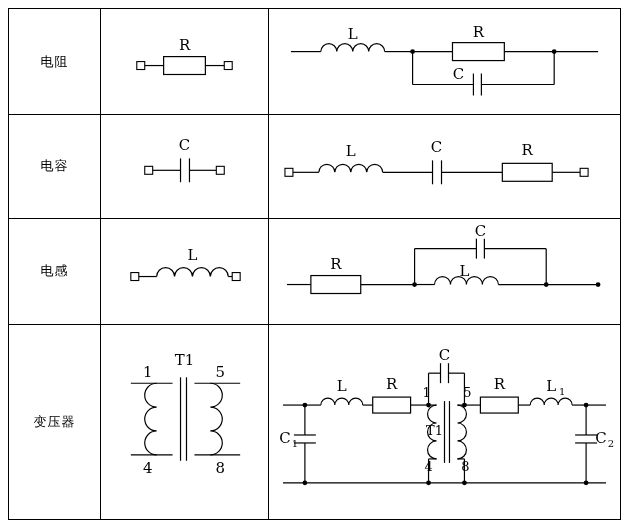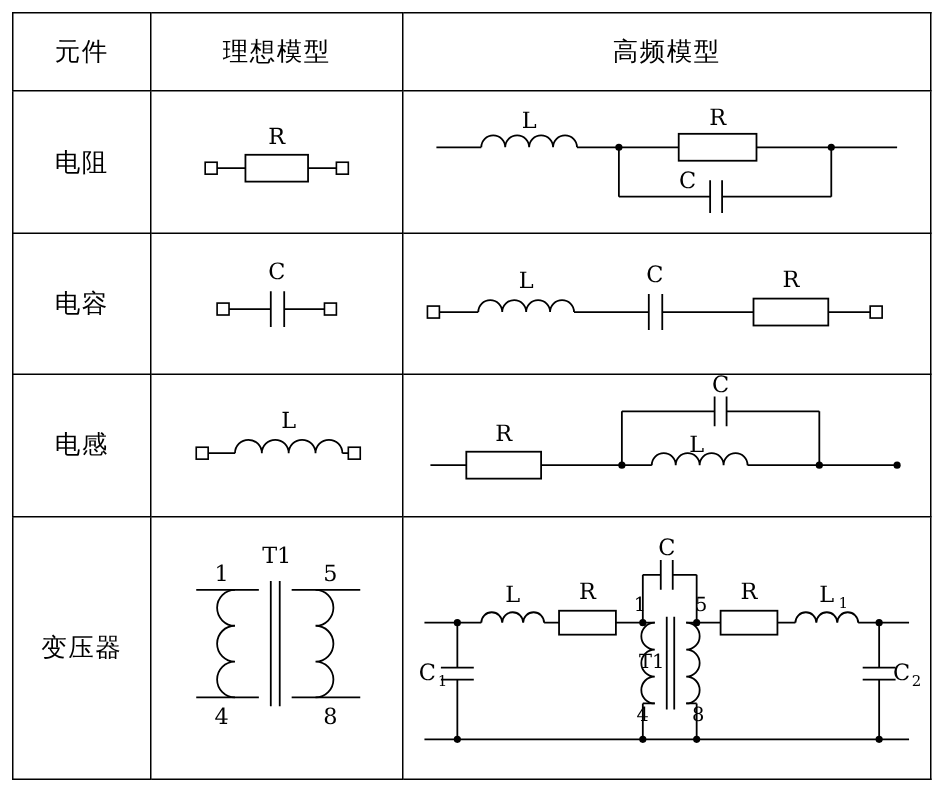--- a/index.html
+++ b/index.html
@@ -39,21 +39,21 @@
     font-size: 17px;
     font-weight: normal;
     color: #000000;
     letter-spacing: 1px;
   }
   .col-label { width: 92px; }
   .col-ideal { width: 168px; }
   .col-hf    { width: 352px; }
 
   .rowlabel {
-    font-size: 17px;
+    font-size: 13px;
     color: #000000;
     letter-spacing: 1px;
   }
   .cell-canvas {
     position: relative;
     width: 100%;
     height: 100%;
   }
   svg { display: block; }
   .svgwrap {
@@ -110,25 +110,20 @@
 
 <div id="sheet">
 
   <table class="comp-table">
     <colgroup>
       <col class="col-label">
         <col class="col-ideal">
         <col class="col-hf">
     </colgroup>
     <tbody>
-      <tr>
-        <td class="hdr">元件</td>
-        <td class="hdr">理想模型</td>
-        <td class="hdr">高频模型</td>
-      </tr>
 
       <tr class="r-row">
         <td class="rowlabel">电阻</td>
         <td>
           <div class="cell-canvas">
             <svg class="svgwrap" viewBox="0 0 168 86" preserveAspectRatio="xMidYMid meet">
               <rect class="termsq" x="36" y="43" width="8" height="8"></rect>
               <line class="wire" x1="44" y1="47" x2="63" y2="47"></line>
               <rect class="box" x="63" y="38" width="42" height="18"></rect>
               <line class="wire" x1="105" y1="47" x2="124" y2="47"></line>

